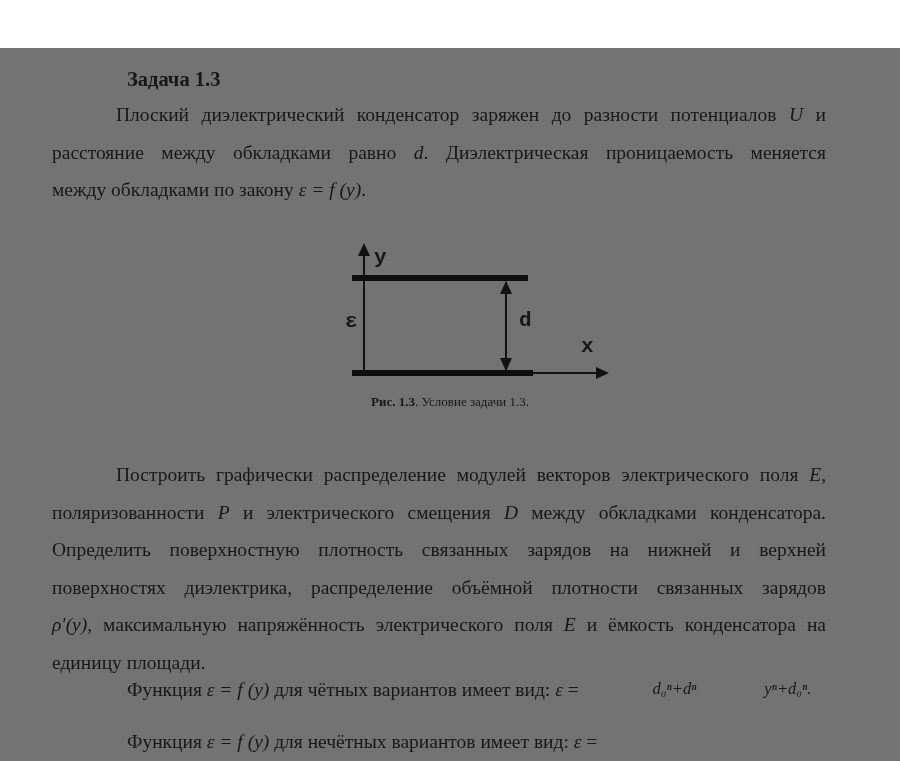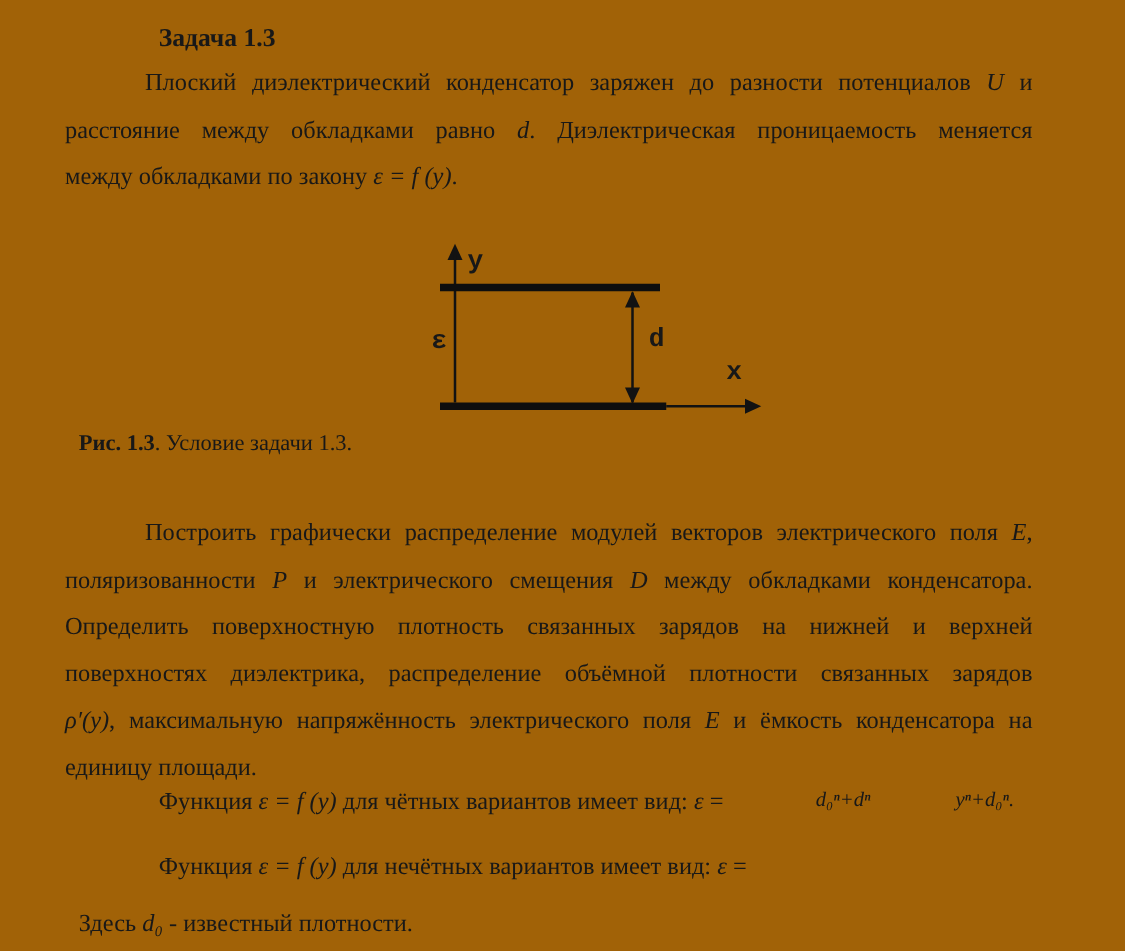--- a/index.html
+++ b/index.html
@@ -1,33 +1,33 @@
 <!DOCTYPE html>
 <html><head>
 <meta charset="utf-8">
 <style>
   html,body{margin:0;padding:0;background:#ffffff;}
   body{width:900px;height:761px;position:relative;overflow:hidden;
        font-family:"Liberation Serif", serif;color:#181818;}
-  .page{position:absolute;inset:0;background:#a16207;}
+  .page{position:absolute;inset:0;background:#737373;margin-top:48px;}
 
   .title{position:absolute;left:127px;top:18px;margin:0;
          font-size:20.5px;font-weight:bold;line-height:26px;}
 
   .para{position:absolute;left:52px;width:774px;font-size:19.5px;}
   .p1{top:48px;}
   .p2{top:408px;}
   .para .tline{line-height:37.5px;}
   .jl{text-align:justify;text-align-last:justify;}
   .ind{text-indent:64px;}
   .it{font-style:italic;}
   .b{font-weight:bold;}
 
   .caption{position:absolute;left:63px;top:342px;width:774px;
-           text-align:left;font-size:18px;line-height:24px;}
+           text-align:center;font-size:13px;line-height:24px;}
 
   
   .figure{position:absolute;left:330px;top:190px;width:300px;height:156px;}
   .figure div{position:absolute;}
   .yline{left:33px;top:14px;width:2px;height:118px;background:#121212;}
   .yarrow{left:28px;top:5px;width:0;height:0;
           border-left:6px solid transparent;border-right:6px solid transparent;
           border-bottom:13px solid #121212;}
   .ylab{left:44px;top:9px;font-family:"Liberation Mono",monospace;
         font-weight:bold;font-size:21px;line-height:21px;}

